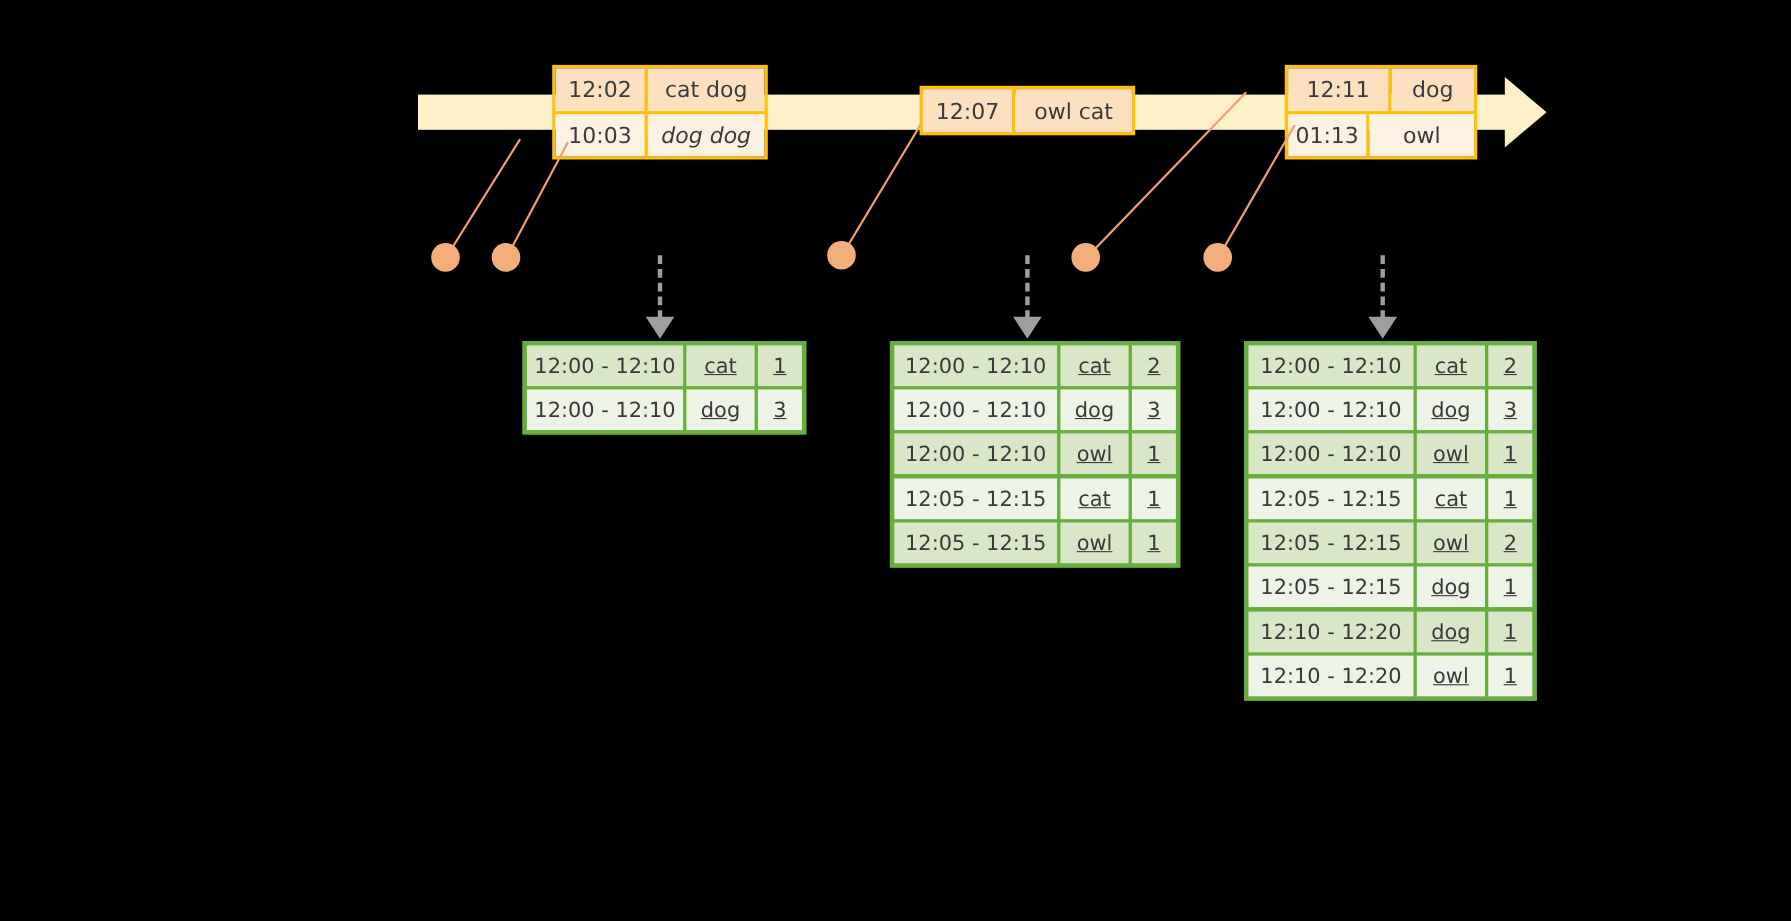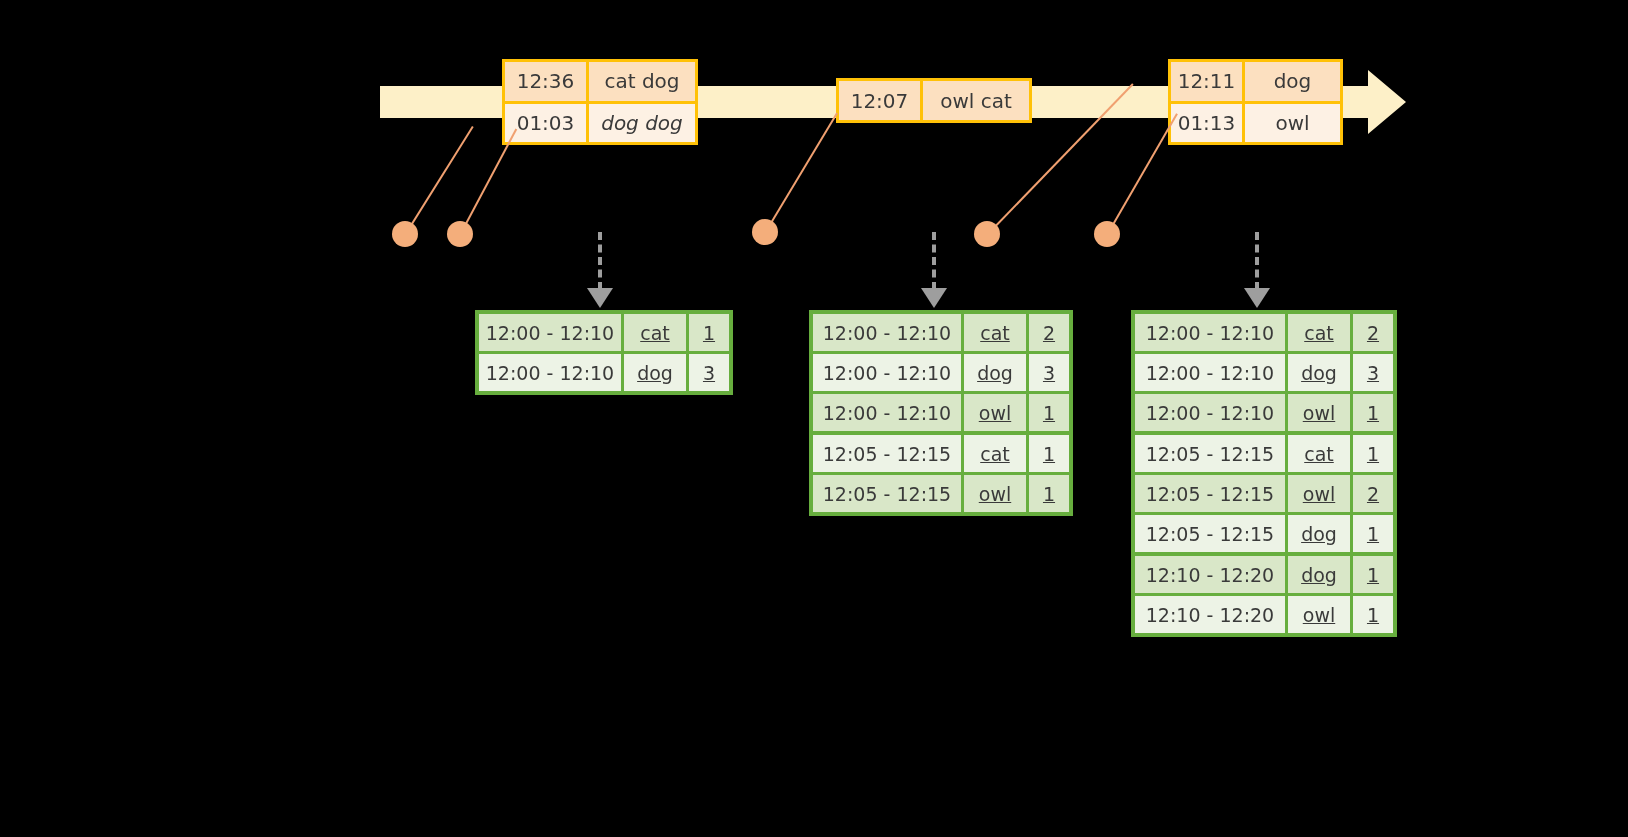--- a/index.html
+++ b/index.html
@@ -52,39 +52,39 @@
 </head>
 <body>
 
 <div id="stage">
 
   <div class="tl-bar"></div>
   <div class="tl-head"></div>
 
   <div class="ebox" style="left:502px;top:59px;width:196px;height:86px;">
     <div class="erow dark">
-      <div class="ecell ts" style="width:84px;">12:36</div>
+      <div class="ecell ts" style="width:84px;">12:02</div>
       <div class="ecell" style="flex:1;">cat dog</div>
     </div>
     <div class="erow light">
-      <div class="ecell ts" style="width:84px;">01:03</div>
+      <div class="ecell ts" style="width:84px;">10:03</div>
       <div class="ecell" style="flex:1;font-style:italic;">dog dog</div>
     </div>
   </div>
 
   <div class="ebox" style="left:836px;top:78px;width:196px;height:45px;justify-content:flex-end;">
     <div class="erow dark">
       <div class="ecell ts" style="width:84px;">12:07</div>
       <div class="ecell" style="flex:1;">owl cat</div>
     </div>
   </div>
 
   <div class="ebox" style="left:1168px;top:59px;width:175px;height:86px;">
     <div class="erow dark">
-      <div class="ecell ts" style="width:74px;">12:11</div>
+      <div class="ecell ts" style="width:94px;">12:11</div>
       <div class="ecell" style="flex:1;">dog</div>
     </div>
     <div class="erow light">
       <div class="ecell ts" style="width:74px;">01:13</div>
       <div class="ecell" style="flex:1;">owl</div>
     </div>
   </div>
 
   <div class="conn" style="left:405px;top:234px;width:128px;transform:rotate(-58deg);"></div>
   <div class="conn" style="left:460px;top:234px;width:120px;transform:rotate(-62deg);"></div>

